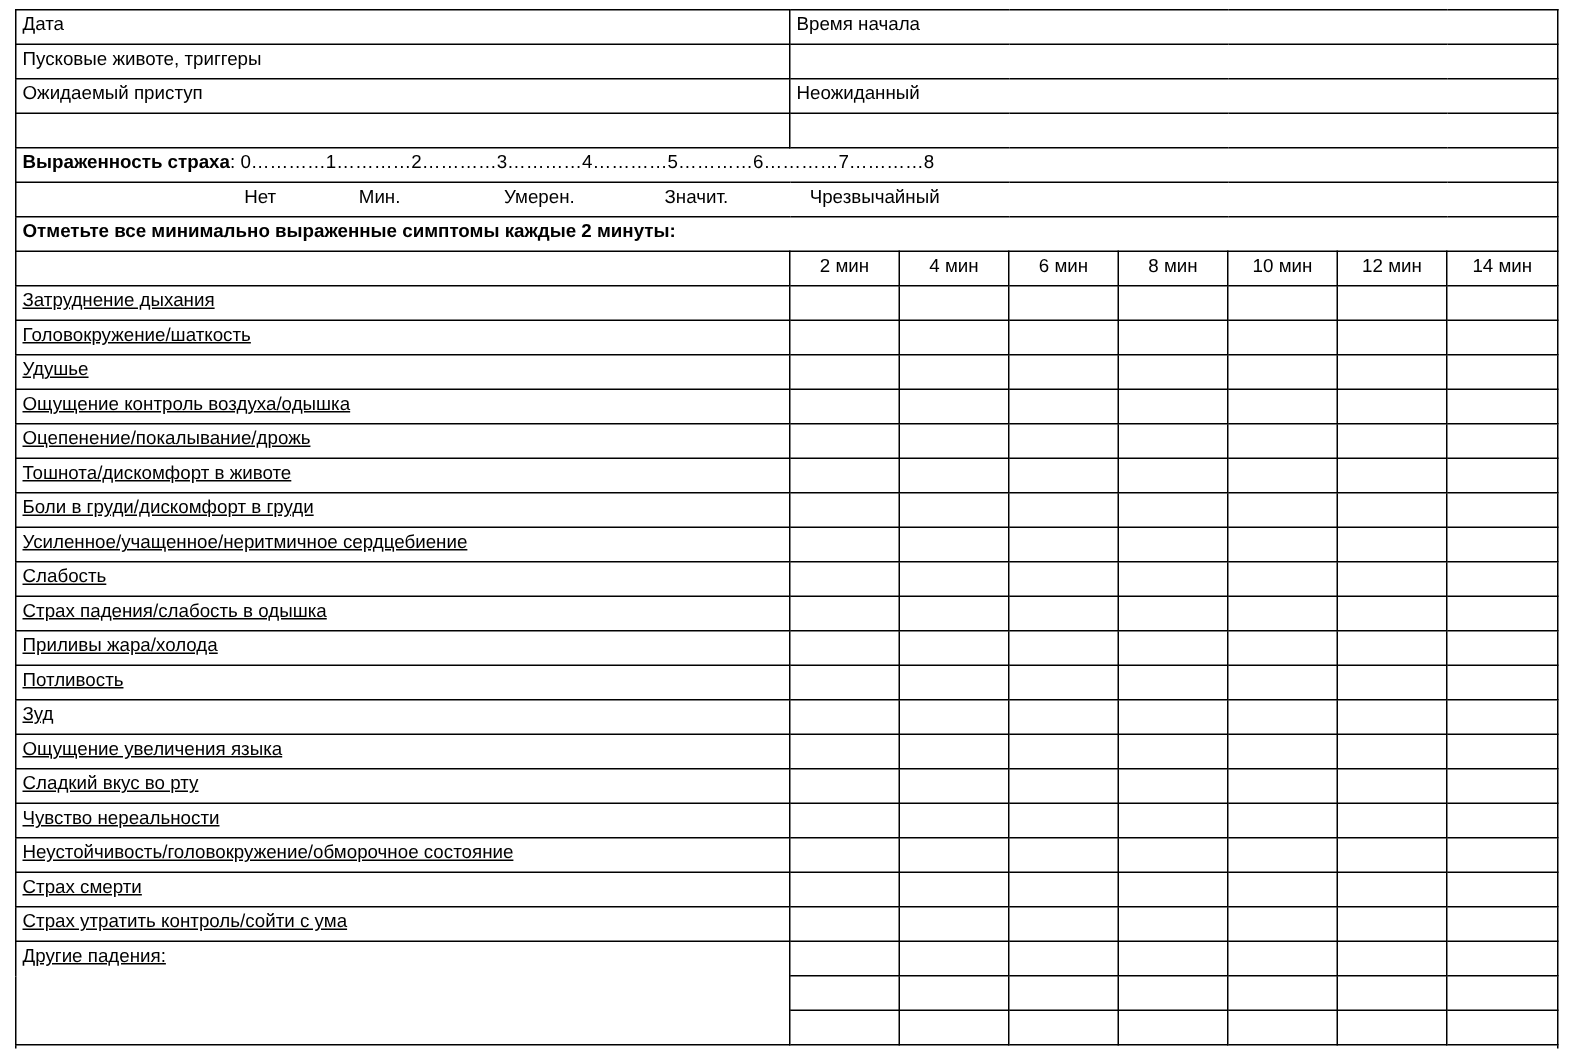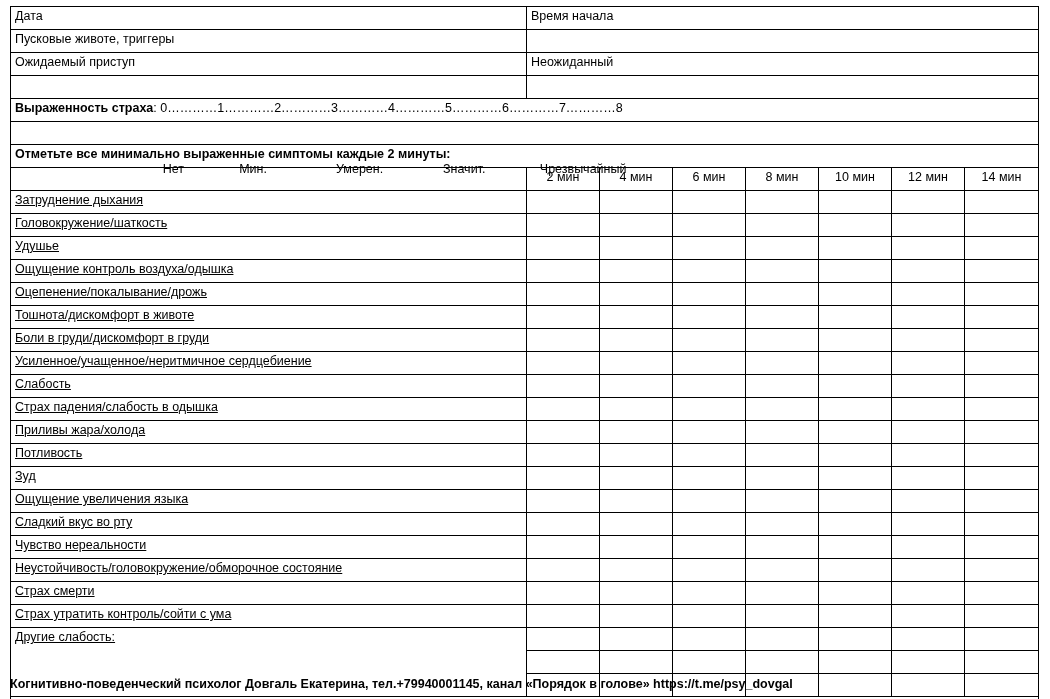--- a/index.html
+++ b/index.html
@@ -60,21 +60,20 @@
     padding-bottom: 2px;
   }
   .scale-labels {
     position: relative;
     height: 16px;
     font-size: 12.5px;
   }
   .scale-labels span {
     position: absolute;
     top: 0;
-    margin-top: 38px;
   }
   .instruction td {
     text-align: left;
     font-weight: bold;
     font-size: 12.5px;
     padding: 2px 0 3px 0;
   }
   .hdr td {
     text-align: center;
     font-size: 12.5px;
@@ -361,21 +360,21 @@
         <td class="tick"></td>
         <td class="tick"></td>
         <td class="tick"></td>
         <td class="tick"></td>
         <td class="tick"></td>
         <td class="tick"></td>
         <td class="tick"></td>
       </tr>
 
       <tr class="sym other-label">
-        <td class="label" rowspan="3">Другие слабость:</td>
+        <td class="label" rowspan="3">Другие падения:</td>
         <td class="tick"></td>
         <td class="tick"></td>
         <td class="tick"></td>
         <td class="tick"></td>
         <td class="tick"></td>
         <td class="tick"></td>
         <td class="tick"></td>
       </tr>
       <tr class="sym">
         <td class="tick"></td>
@@ -396,15 +395,14 @@
         <td class="tick"></td>
       </tr>
 
       <tr class="thoughts">
         <td colspan="8">Отметьте мысли, которые мелькали в голове во время приступа паники:</td>
       </tr>
 
     </tbody>
   </table>
 
-  <div class="footer">Когнитивно-поведенческий психолог Довгаль Екатерина, тел.+79940001145, канал «Порядок в голове» https://t.me/psy_dovgal</div>
 
 </div>
 
 </body></html>

